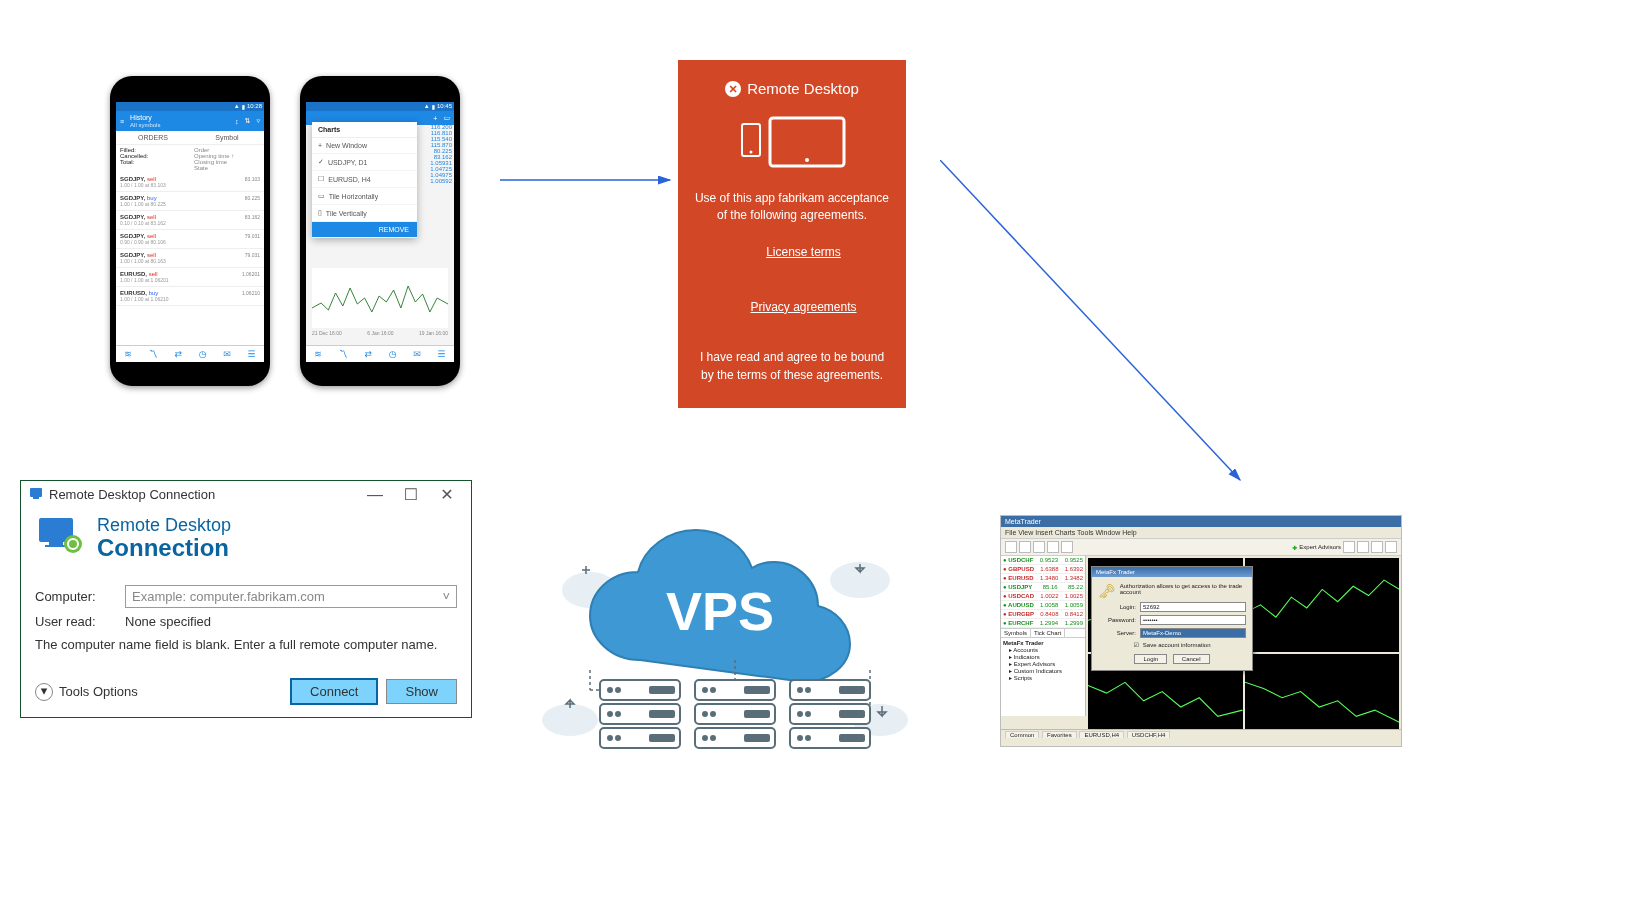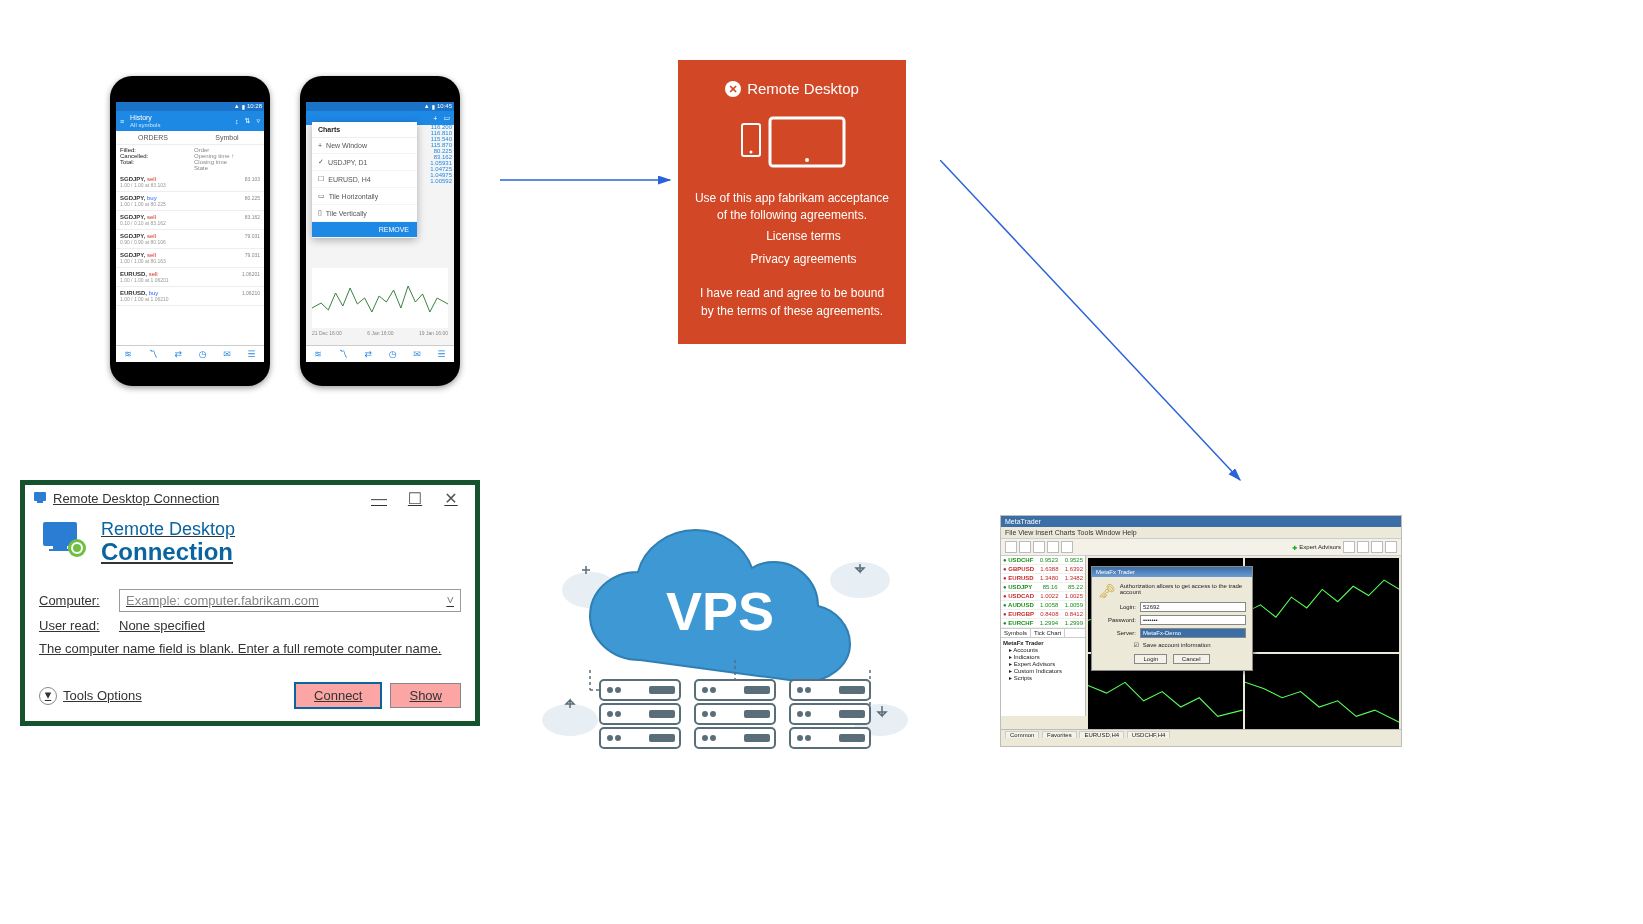--- a/index.html
+++ b/index.html
@@ -89,51 +89,50 @@
     background:#d24726;
     color:#fff;
     text-align:center;
     padding: 18px 14px 24px 14px;
     font-size:12px;
     line-height:1.45;
   }
   .rd-card .hdr { font-size:15px; margin-bottom:12px; display:flex; align-items:center; justify-content:center; gap:6px;}
   .rd-card .devices { margin:8px 0 18px 0; }
   .rd-card .devices svg { display:block; margin:0 auto; }
-  .rd-card a { color:#fff; display:inline-block; margin:3px 0;padding-left:23px; }
+  .rd-card a { color:#fff; text-decoration:underline; display:inline-block; margin:19px 0;padding-left:23px; }
 
   
   .rdc {
     width: 450px;
     background:#fff;
-    border:5px solid #14532d;
+    border:1px solid #14532d;
     font-size:13px;
     color:#333;
-    text-decoration:underline;
   }
   .rdc-titlebar {
     display:flex; align-items:center; padding:4px 6px 4px 8px;
     font-size:13px;
   }
   .rdc-titlebar .t { flex:1; }
   .rdc-titlebar .ctl { width:36px; text-align:center; font-size:16px; color:#555; cursor:default;}
   .rdc-head {
     display:flex; align-items:center; gap:10px;
     padding: 6px 14px 10px 14px;
   }
   .rdc-head .big1 { color:#0a64a0; font-size:18px; }
   .rdc-head .big2 { color:#0a64a0; font-size:24px; font-weight:bold; line-height:1;}
   .rdc-body { padding: 8px 14px 6px 14px; }
-  .rdc-row { display:flex; align-items:center; margin:6px 0; }
+  .rdc-row { display:flex; align-items:center; margin:6px 0; gap:10px;}
   .rdc-row label { width:80px; }
   .rdc-row .combo { flex:1; border:1px solid #9a9a9a; padding:3px 6px; color:#888; display:flex; justify-content:space-between; align-items:center;}
   .rdc-msg { margin:8px 0 14px 0; }
   .rdc-foot { display:flex; align-items:center; padding: 6px 14px 12px 14px; }
   .rdc-foot .opts { flex:1; display:flex; align-items:center; gap:6px;}
-  .rdc-btn { border:1px solid #888; padding:4px 18px; background:#fca5a5; margin-left:8px;}
+  .rdc-btn { border:1px solid #888; padding:4px 18px; background:#7dd3fc; margin-left:8px;}
   .rdc-btn.primary { border:2px solid #0a64a0; }
 
   
   .vps { width:400px; height:260px; }
 
   
   .mt4 {
     width:400px; height:230px; border:1px solid #bcbcbc; background:#ece9d8;
     font-size:6px; position:relative; overflow:hidden;
   }

